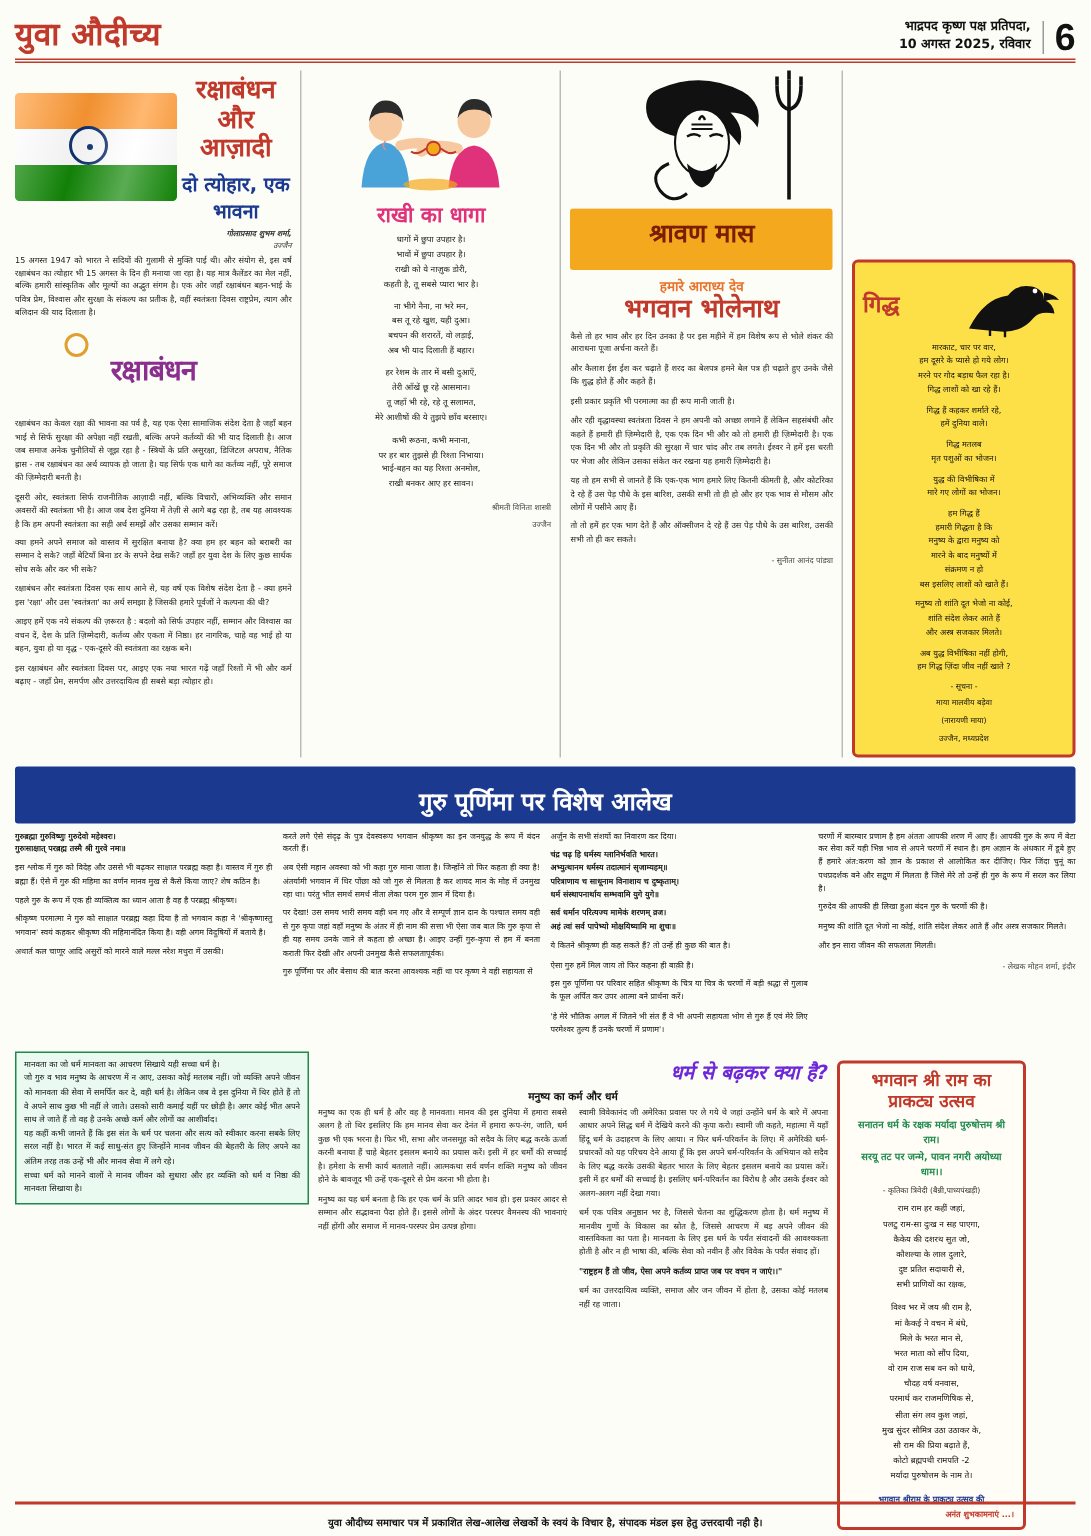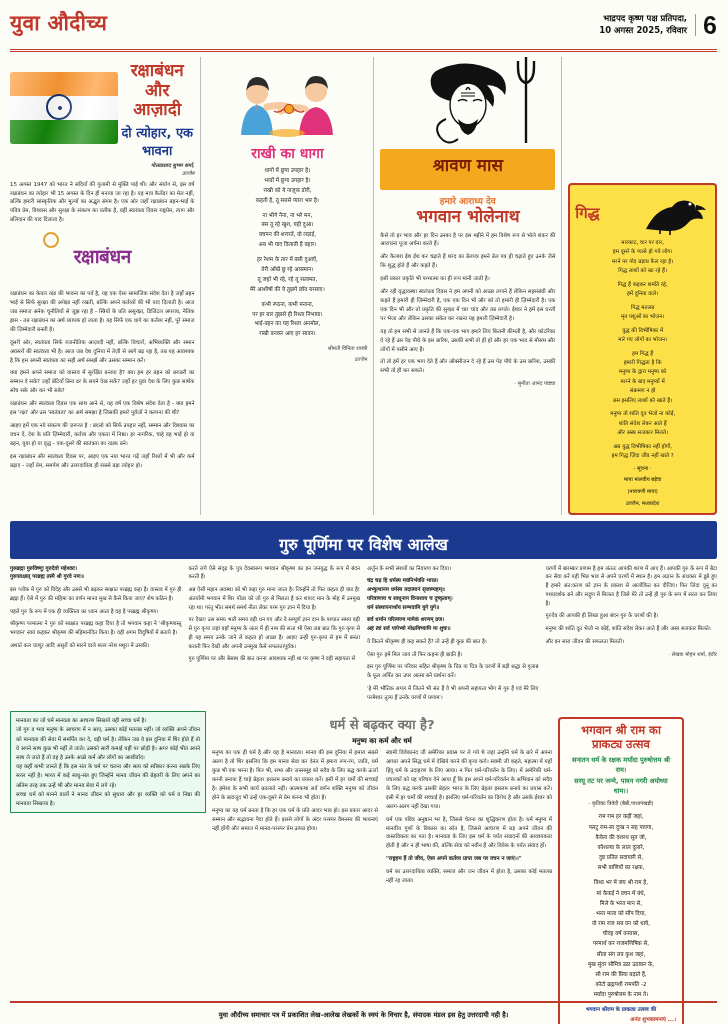--- a/index.html
+++ b/index.html
@@ -17,21 +17,21 @@
     position: relative;
     width: 727px; height: 1024px;
     background: #fdfdf8;
     padding: 8px 10px 6px 10px;
   }
 
   
   .masthead {
     display: flex; align-items: flex-end; justify-content: space-between;
     border-bottom: 3px double #c0392b;
-    padding-bottom: 13px;
+    padding-bottom: 3px;
   }
   .masthead-title {
     font-family: "DejaVu Sans", sans-serif;
     font-size: 21px; font-weight: bold; color: #c0392b;
     letter-spacing: .3px;
   }
   .masthead-right { text-align: right; display:flex; align-items:flex-end; gap:8px;}
   .masthead-meta { font-size: 8.5px; line-height: 1.35; color: #111; font-weight:bold; }
   .page-number {
     font-size: 25px; font-weight: bold; color: #111;
@@ -175,22 +175,23 @@
   .lower .left  { width:196px; }
   .lower .mid   { width:340px; }
   .lower .right { width:126px; }
 
   .green-box {
     border:1px solid #1f8a4c; background:#eafaf0;
     padding:4px 5px; font-size:5.4px; line-height:1.7; text-align:justify;
   }
   .dharm-head {
     font-family:"DejaVu Sans", sans-serif;
-    text-align:center; color:#737373; font-weight:bold; font-size:13px;
+    text-align:right; color:#6d28d9; font-weight:bold; font-size:13px;
     margin:4px 0 3px 0;
+    font-style:italic;
   }
   .sub-head {
     font-family:"DejaVu Sans", sans-serif;
     text-align:center; color:#111; font-weight:bold; font-size:7px;
     margin:3px 0 3px 0;
   }
 
   
   .ram-box {
     border:2px solid #c0392b; border-radius:4px; padding:5px 6px;

